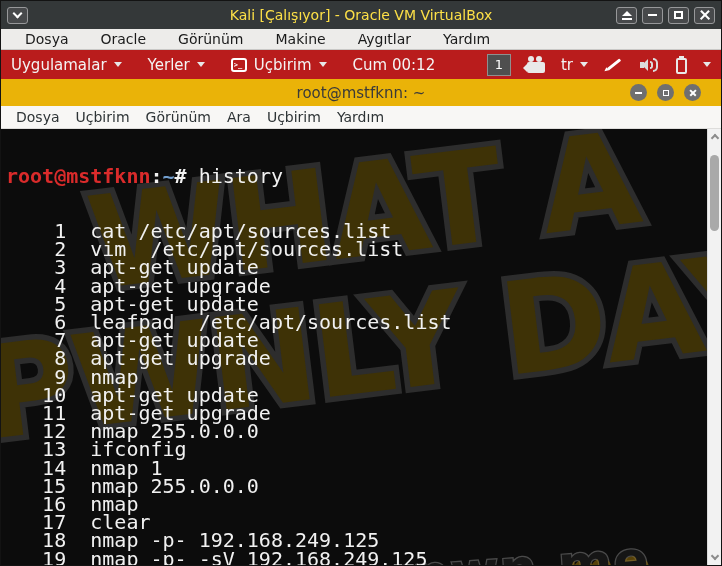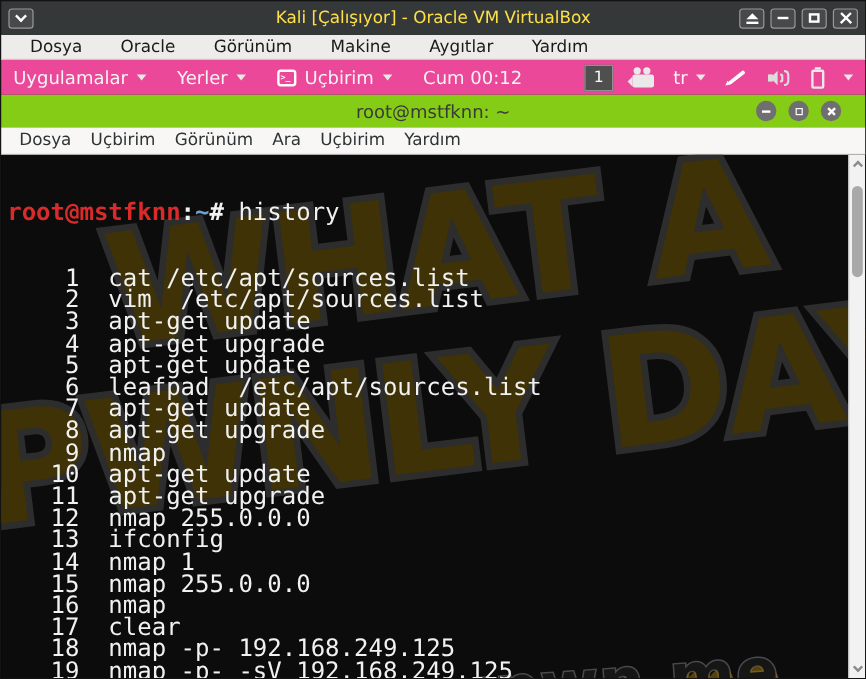--- a/index.html
+++ b/index.html
@@ -21,21 +21,21 @@
   .g-x { position:relative; width:10px; height:10px; }
   .g-x::before, .g-x::after { content:""; position:absolute; left:-1px; top:4px; width:12px; height:2.4px; background:#fff; }
   .g-x::before { transform:rotate(45deg); }
   .g-x::after { transform:rotate(-45deg); }
 
   
   .vbox-menubar { height:21px; background:#edecea; display:flex; align-items:center; padding-left:8px; flex:0 0 auto; border-bottom:1px solid #c9c8c6; }
   .vbox-menubar .mitem { font-size:14px; color:#1a1a1a; padding:0 16px; cursor:default; }
 
   
-  .panel { height:29px; background:#ec4899; display:flex; align-items:center; color:#f4f4f4; font-size:15px; flex:0 0 auto; padding:0 10px; }
+  .panel { height:29px; background:#b91c1c; display:flex; align-items:center; color:#f4f4f4; font-size:15px; flex:0 0 auto; padding:0 10px; }
   .p-item { display:flex; align-items:center; gap:7px; margin-right:26px; cursor:default; }
   .caret { width:0; height:0; border-left:4px solid transparent; border-right:4px solid transparent; border-top:5px solid #e8e8e8; display:inline-block; }
   .term-icon { width:16px; height:14px; border:2px solid #fff; border-radius:3px; color:#fff; font-family:"DejaVu Sans Mono", monospace; font-size:7px; font-weight:bold; line-height:10px; text-align:left; padding-left:1px; }
   .p-right { margin-left:auto; display:flex; align-items:center; gap:16px; }
   .workspace { width:24px; height:22px; background:#4f4f4f; border:1px solid #8f8f8f; color:#fff; font-size:13px; display:flex; align-items:center; justify-content:center; }
   .cam { position:relative; width:18px; height:11px; background:#e9e9e9; border-radius:2px; margin-top:5px; }
   .cam::before { content:""; position:absolute; top:-6px; left:1px; width:6px; height:6px; border-radius:50%; background:#e9e9e9; box-shadow:8px 0 0 #e9e9e9; }
   .cam::after { content:""; position:absolute; left:-4px; top:2px; border-top:4px solid transparent; border-bottom:4px solid transparent; border-right:4px solid #e9e9e9; }
   .pen { position:relative; width:20px; height:18px; }
   .pen::before { content:""; position:absolute; left:2px; top:7px; width:16px; height:3px; background:#fff; border-radius:1px; transform:rotate(-38deg); }
@@ -43,21 +43,21 @@
   .speaker { position:relative; width:20px; height:16px; }
   .speaker::before { content:""; position:absolute; left:0; top:5px; width:4px; height:6px; background:#dcdcdc; }
   .speaker::after { content:""; position:absolute; left:2px; top:2px; border-top:6px solid transparent; border-bottom:6px solid transparent; border-right:6px solid #dcdcdc; }
   .wave1, .wave2 { position:absolute; border:2px solid #dcdcdc; border-left:none; border-top-right-radius:8px; border-bottom-right-radius:8px; }
   .wave1 { left:10px; top:4px; width:3px; height:8px; }
   .wave2 { left:13px; top:1px; width:5px; height:14px; }
   .battery { position:relative; width:11px; height:16px; border:2px solid #e9e9e9; border-radius:2px; margin-top:2px; }
   .battery::before { content:""; position:absolute; top:-4px; left:1px; width:5px; height:2px; background:#e9e9e9; }
 
   
-  .term-titlebar { height:27px; background:#84cc16; display:flex; align-items:center; position:relative; flex:0 0 auto; padding:0 20px; }
+  .term-titlebar { height:27px; background:#eab308; display:flex; align-items:center; position:relative; flex:0 0 auto; padding:0 20px; }
   .term-title { position:absolute; left:0; right:0; text-align:center; color:#3a3a3a; font-size:15px; }
   .circle-group { margin-left:auto; display:flex; gap:10px; z-index:1; }
   .circle-btn { width:17px; height:17px; border-radius:50%; background:#6f6f6f; display:flex; align-items:center; justify-content:center; cursor:default; }
   .c-min { width:7px; height:2px; background:#fff; }
   .c-max { width:6px; height:6px; border:1.5px solid #fff; }
   .c-x { position:relative; width:8px; height:8px; }
   .c-x::before, .c-x::after { content:""; position:absolute; left:0; top:3px; width:8px; height:1.8px; background:#fff; }
   .c-x::before { transform:rotate(45deg); }
   .c-x::after { transform:rotate(-45deg); }
 

